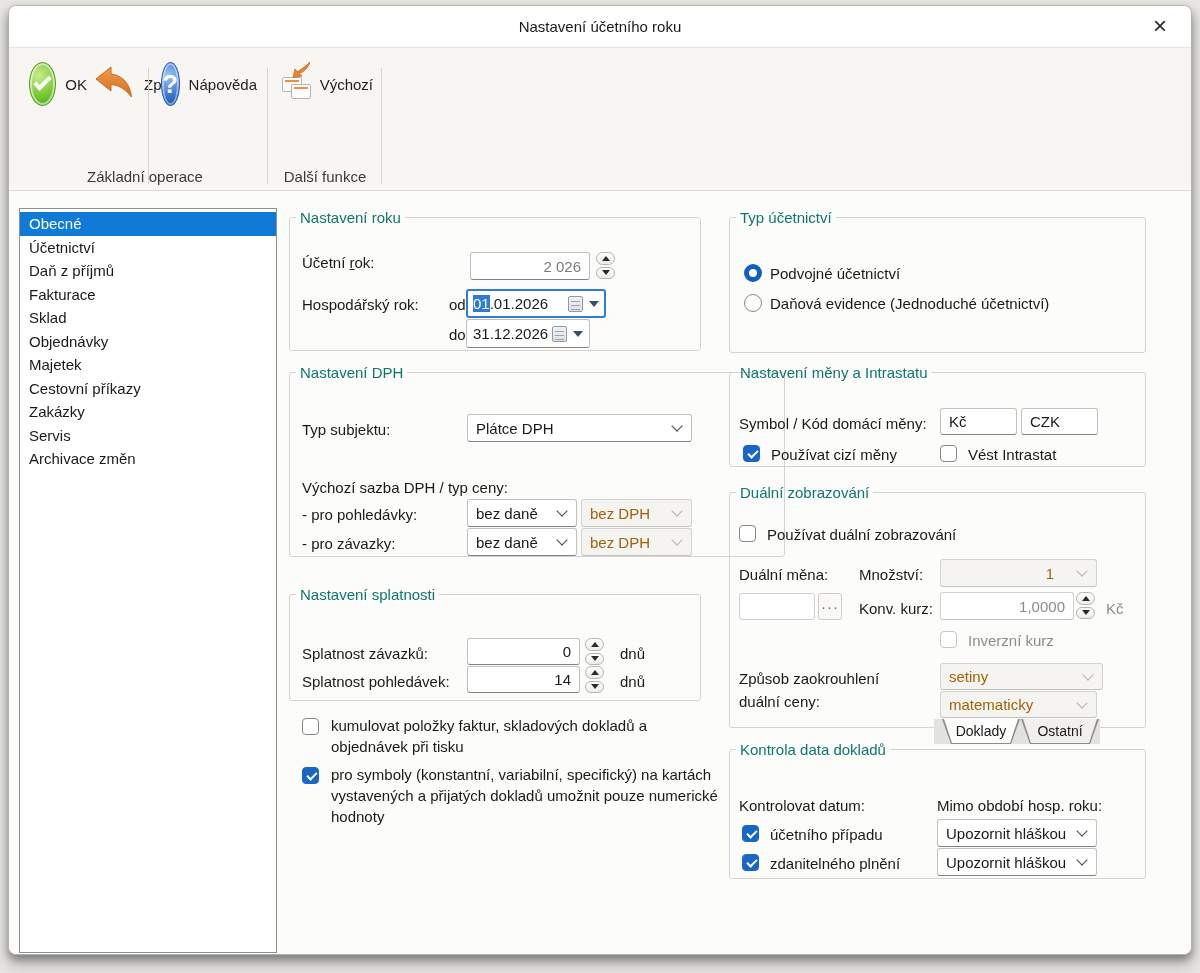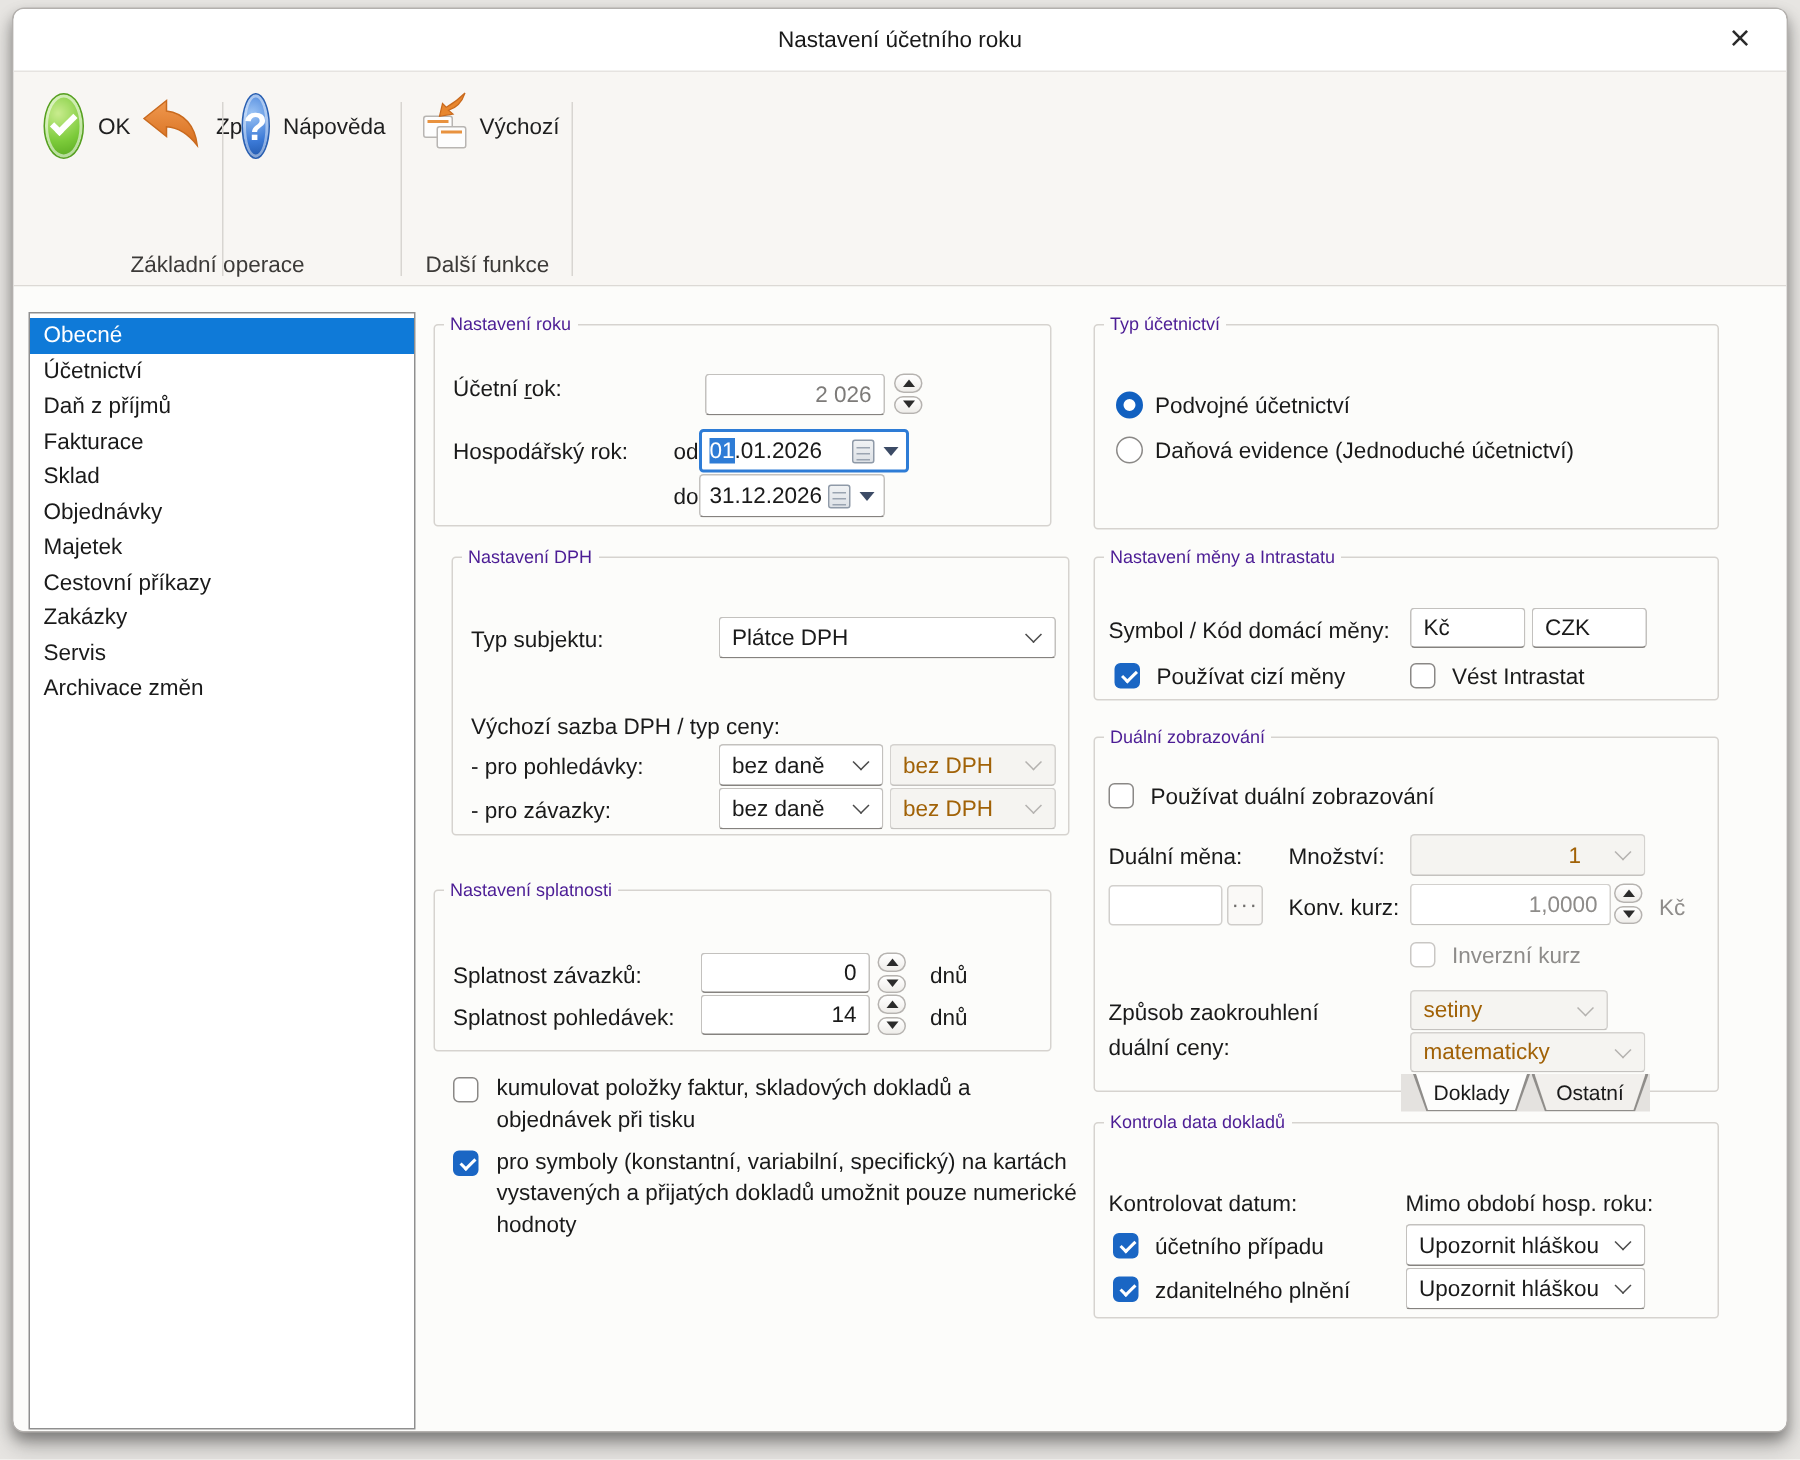--- a/index.html
+++ b/index.html
@@ -35,21 +35,21 @@
   .icon-plain { width:44px; height:44px; position:relative; }
   .panel { position:absolute; width:20px; height:15px; background:#fdfdfd; border:1px solid #b8b5b2; border-radius:2px; }
   .panel::before { content:""; position:absolute; left:2px; right:2px; top:2px; height:2px; background:#e8923f; }
   
   .content { position:absolute; left:0; top:185px; right:0; bottom:0; background:#fcfcfa; }
   .listbox { position:absolute; left:10px; top:17px; width:258px; height:745px; background:#fff;
              border:1px solid #8f8f8f; padding-top:3px; }
   .li { height:23.5px; line-height:23.5px; padding-left:9px; font-size:15px; cursor:pointer; white-space:nowrap; }
   .li.selected { background:#0f7ad8; color:#fff; }
   fieldset.grp { position:absolute; border:1px solid #d6d3cf; border-radius:3px; min-inline-size:0; background:transparent; }
-  fieldset.grp legend { font-size:12px; color:#4c1d95; padding:0 4px; margin-left:6px; }
+  fieldset.grp legend { font-size:15px; color:#0f766e; padding:0 4px; margin-left:6px; }
   .lbl { position:absolute; font-size:15px; white-space:nowrap; line-height:20px; }
   .u { text-decoration:underline; }
   .field { position:absolute; background:#fff; border:1px solid #c3c1be; border-bottom-color:#85827f;
            border-radius:3px; display:flex; align-items:center; padding:0 8px; font-size:15px; }
   .field.num { justify-content:flex-end; }
   .grayval { color:#7d7b79; }
   .datefield { position:absolute; background:#fff; border:1px solid #c3c1be; border-bottom-color:#85827f;
                border-radius:3px; display:flex; align-items:center; padding:0 6px; font-size:15px; }
   .datefield.focus { border:2px solid #2e7cd6; padding:0 5px; }
   .dsel { background:#2e7cd6; color:#fff; }
@@ -182,21 +182,21 @@
         <span class="datearrow"></span>
       </div>
       <div class="lbl" style="left:159px;top:99px">do</div>
       <div class="datefield" style="left:176px;top:93px;width:124px;height:29px">
         <span>31.12.2026</span>
         <span class="cal"></span>
         <span class="datearrow"></span>
       </div>
     </fieldset>
 
-    <fieldset class="grp" style="left:292px;top:173px;width:412px;height:193px">
+    <fieldset class="grp" style="left:280px;top:173px;width:496px;height:193px">
       <legend>Nastavení DPH</legend>
       <div class="lbl" style="left:12px;top:39px">Typ subjektu:</div>
       <div class="combo" style="left:177px;top:33px;width:225px;height:28px">
         <span>Plátce DPH</span>
           <span class="chev"></span>
       </div>
       <div class="lbl" style="left:12px;top:97px">Výchozí sazba DPH / typ ceny:</div>
       <div class="lbl" style="left:12px;top:124px">- pro pohledávky:</div>
       <div class="combo" style="left:177px;top:118px;width:110px;height:28px">
         <span>bez daně</span>
@@ -299,21 +299,21 @@
           </div>
         <div class="spinbtn">
             <span class="tri-down"></span>
           </div>
       </div>
       <div class="lbl dim" style="left:376px;top:98px">Kč</div>
       <div class="cb disabled" style="left:210px;top:130px"></div>
       <div class="lbl dim" style="left:238px;top:130px">Inverzní kurz</div>
       <div class="lbl" style="left:9px;top:168px">Způsob zaokrouhlení</div>
       <div class="lbl" style="left:9px;top:191px">duální ceny:</div>
-      <div class="combo disabled" style="left:210px;top:162px;width:132px;height:27px">
+      <div class="combo disabled" style="left:210px;top:162px;width:163px;height:27px">
         <span>setiny</span>
           <span class="chev"></span>
       </div>
       <div class="combo disabled" style="left:210px;top:190px;width:157px;height:27px">
         <span>matematicky</span>
           <span class="chev"></span>
       </div>
       <div class="tabstrip" style="left:204px;top:218px;width:166px;height:25px">
         <div class="tab">
             <span class="tab-inner">Doklady</span>

